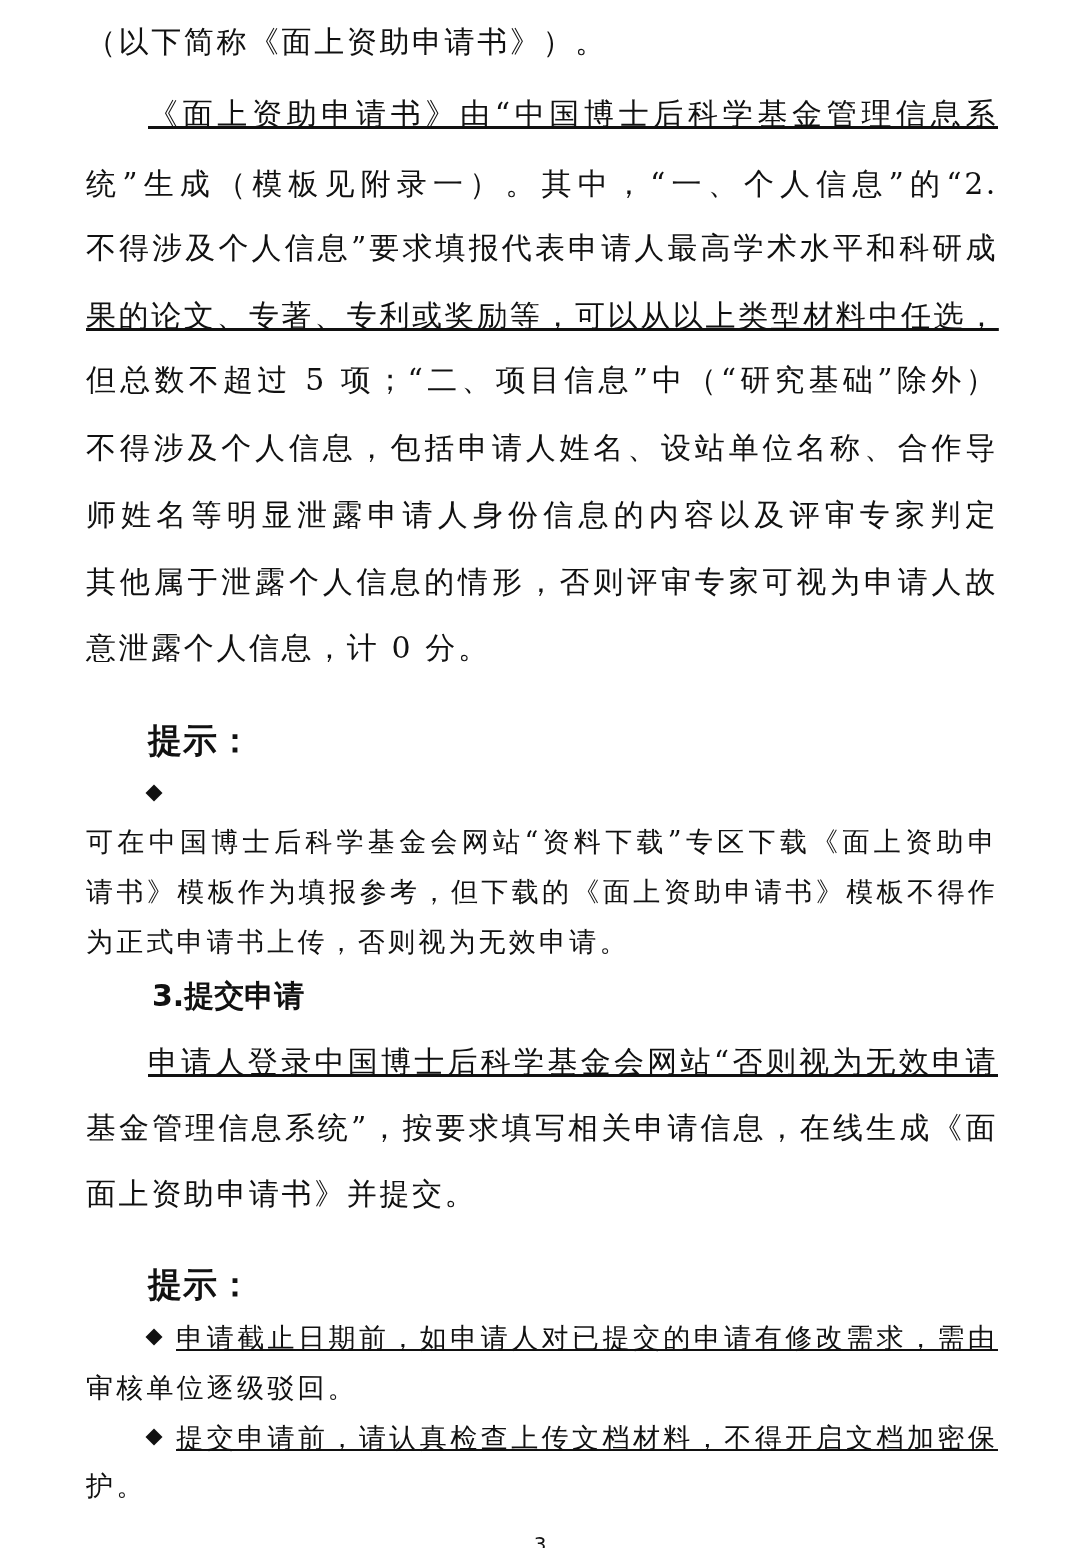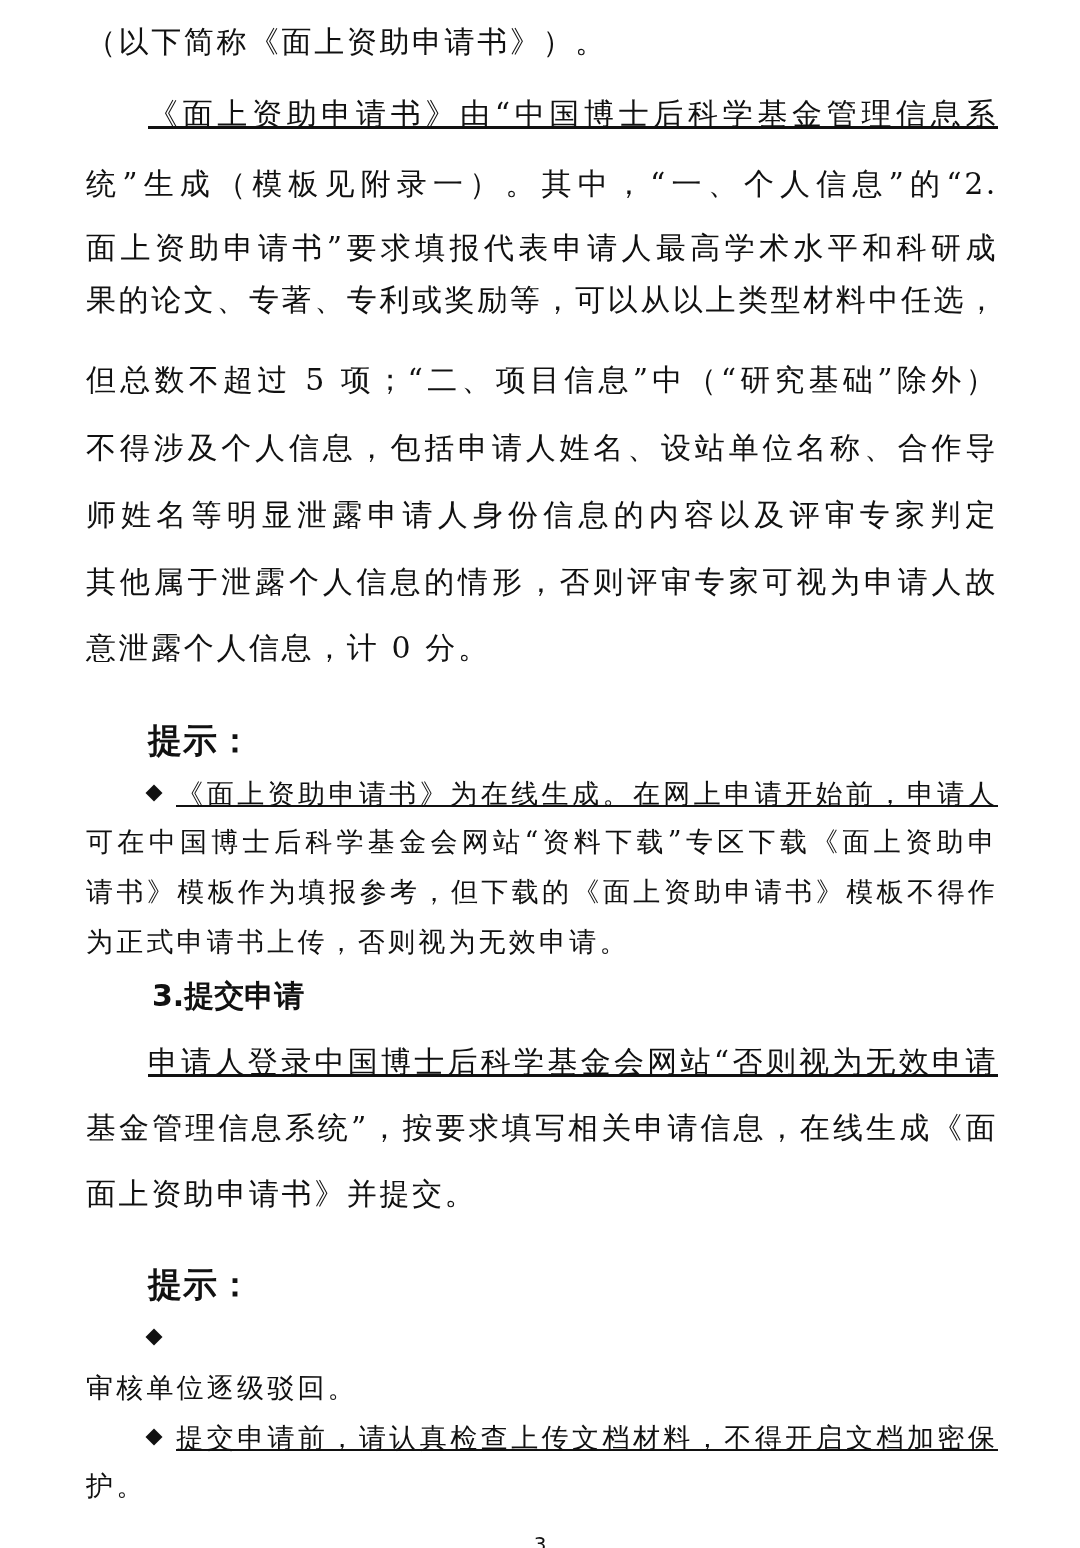--- a/index.html
+++ b/index.html
@@ -85,51 +85,51 @@
 </head>
 <body>
 
 <div class="page">
 
   <div class="line last" style="top:22px;">（以下简称《面上资助申请书》）。</div>
 
   <div>
     <div class="line indent" style="top:94px;">《面上资助申请书》由“中国博士后科学基金管理信息系</div>
     <div class="line" style="top:164px;">统”生成（模板见附录一）。其中，“一、个人信息”的“2.</div>
-    <div class="line" style="top:228px;">面上资助申请书”要求填报代表申请人最高学术水平和科研成</div>
-    <div class="line" style="top:280px;">果的论文、专著、专利或奖励等，可以从以上类型材料中任选，</div>
+    <div class="line" style="top:228px;">不得涉及个人信息”要求填报代表申请人最高学术水平和科研成</div>
+    <div class="line" style="top:296px;text-decoration:underline;">果的论文、专著、专利或奖励等，可以从以上类型材料中任选，</div>
     <div class="line" style="top:360px;">但总数不超过 5 项；“二、项目信息”中（“研究基础”除外）</div>
     <div class="line" style="top:428px;">不得涉及个人信息，包括申请人姓名、设站单位名称、合作导</div>
     <div class="line" style="top:495px;">师姓名等明显泄露申请人身份信息的内容以及评审专家判定</div>
     <div class="line" style="top:562px;">其他属于泄露个人信息的情形，否则评审专家可视为申请人故</div>
     <div class="line last" style="top:628px;">意泄露个人信息，计 0 分。</div>
   </div>
 
   <div class="tip-label" style="top:720px;">提示：</div>
   <div class="tip-body">
     <div class="line indent" style="top:774px;">
-      <span class="bullet"></span><span>《面上资助申请书》为在线生成。在网上申请开始前，申请人</span>
+      <span class="bullet"></span>
     </div>
     <div class="line" style="top:822px;">可在中国博士后科学基金会网站“资料下载”专区下载《面上资助申</div>
     <div class="line" style="top:872px;">请书》模板作为填报参考，但下载的《面上资助申请书》模板不得作</div>
     <div class="line last" style="top:922px;">为正式申请书上传，否则视为无效申请。</div>
   </div>
 
   <div class="section-heading" style="top:976px;">3.提交申请</div>
 
   <div>
     <div class="line indent" style="top:1042px;">申请人登录中国博士后科学基金会网站“否则视为无效申请</div>
     <div class="line" style="top:1108px;">基金管理信息系统”，按要求填写相关申请信息，在线生成《面</div>
     <div class="line last" style="top:1174px;">面上资助申请书》并提交。</div>
   </div>
 
   <div class="tip-label" style="top:1264px;">提示：</div>
   <div class="tip-body">
     <div class="line indent" style="top:1318px;">
-      <span class="bullet"></span>
+      <span class="bullet"></span><span>申请截止日期前，如申请人对已提交的申请有修改需求，需由</span>
     </div>
     <div class="line last" style="top:1368px;">审核单位逐级驳回。</div>
     <div class="line indent" style="top:1418px;">
       <span class="bullet"></span><span>提交申请前，请认真检查上传文档材料，不得开启文档加密保</span>
     </div>
     <div class="line last" style="top:1466px;">护。</div>
   </div>
 
   <div class="page-number">3</div>
 

